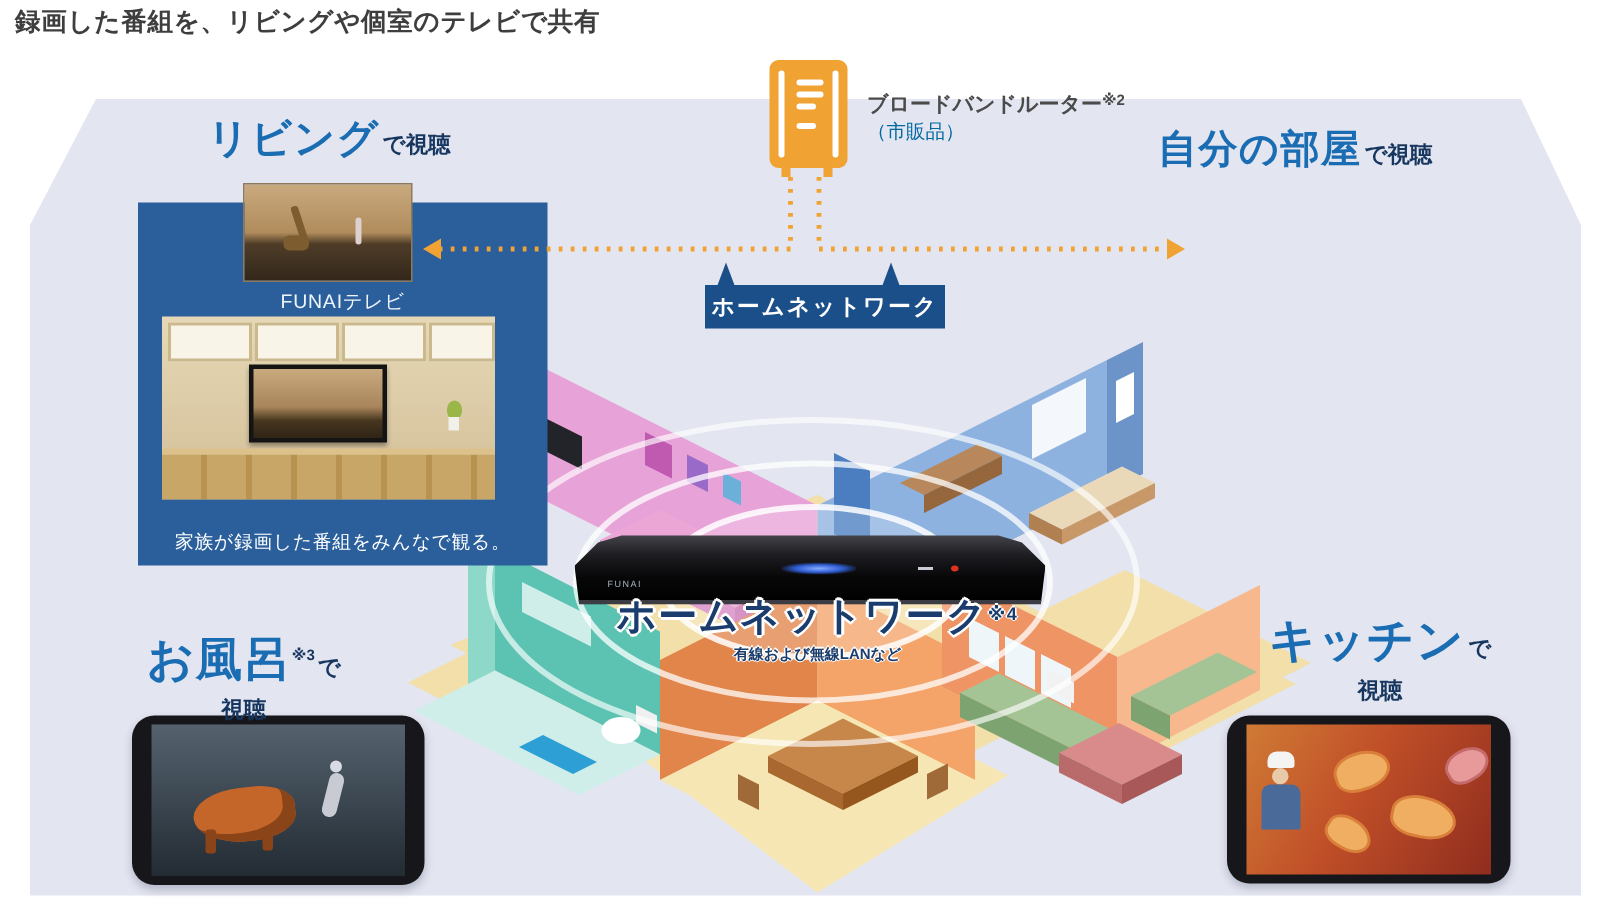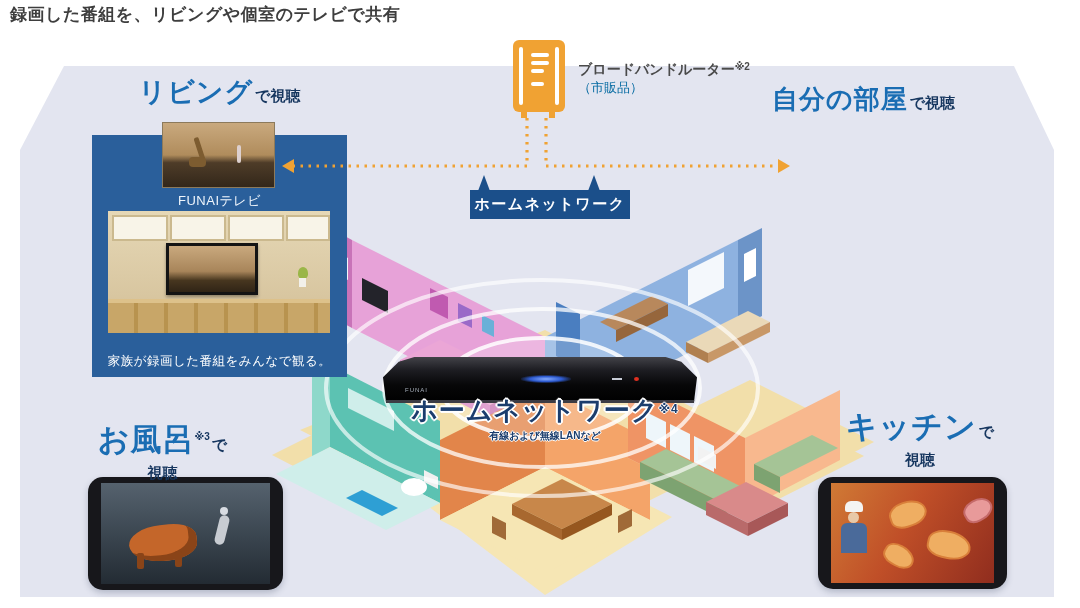--- a/index.html
+++ b/index.html
@@ -31,21 +31,21 @@
 
   
   #transfer-badge{left:470px;top:190px;width:160px;height:29px;background:#1b4f8a;color:#ffffff;
     display:flex;align-items:center;justify-content:center;font-size:15px;font-weight:bold;
     letter-spacing:1.5px;z-index:6;}
   .badge-tri{position:absolute;top:-15px;width:0;height:0;border-left:6px solid transparent;
     border-right:6px solid transparent;border-bottom:16px solid #1b4f8a;}
 
   
   .panel{background:#2a5f9b;z-index:3;}
-  #living-panel{left:92px;top:135px;width:255px;height:242px;}
+  #living-panel{left:92px;top:135px;width:255px;height:242px;padding-left:18px;}
   #ownroom-panel{left:737px;top:133px;width:253px;height:240px;}
   .panel-caption{position:absolute;left:0;right:0;bottom:7px;text-align:center;color:#ffffff;
     font-size:12.5px;letter-spacing:.5px;}
   .device-label{position:absolute;left:0;right:0;text-align:center;color:#eef4fb;font-size:13px;letter-spacing:.5px;}
 
   
   #living-tv-screenshot{left:70px;top:-13px;width:111px;height:64px;
     background:linear-gradient(180deg,#c9a97e 0%,#b08c5c 50%,#4e3c28 62%,#33271a 100%);
     border:1px solid #8c7a5c;z-index:4;}
   .giraffe{position:absolute;left:34px;top:14px;width:5px;height:24px;background:#7d5c30;transform:rotate(-18deg);border-radius:2px;}

